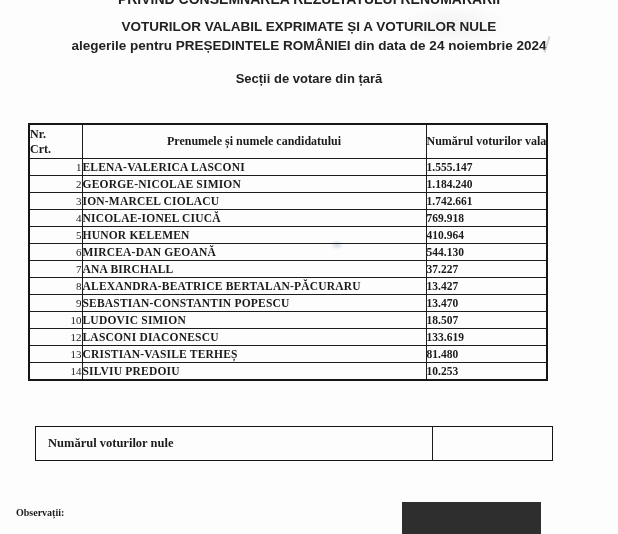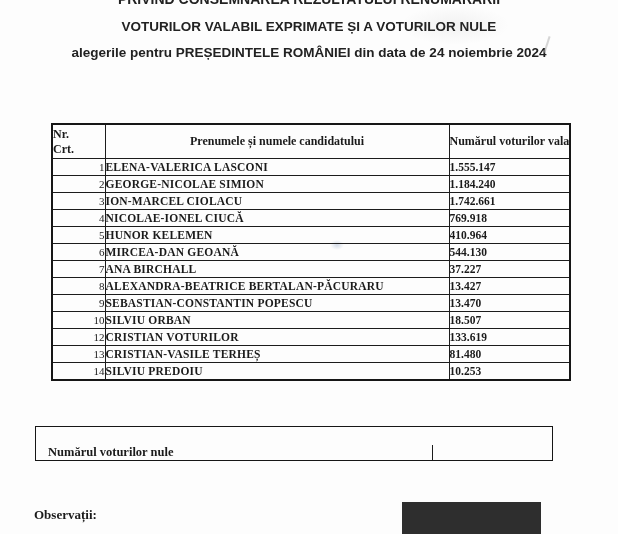--- a/index.html
+++ b/index.html
@@ -15,26 +15,26 @@
   .hdr {
     position:absolute; left:0; width:100%;
     text-align:center;
     font-family:"Liberation Sans","DejaVu Sans",sans-serif;
     font-weight:bold;
     color:#222;
     white-space:nowrap;
   }
   .hdr1 { top:-8px;  font-size:14px; line-height:14px; }
   .hdr2 { top:19px;  font-size:13.5px; }
-  .hdr3 { top:45px;  font-size:13.5px; }
+  .hdr3 { top:38px;  font-size:13.5px; }
   .hdr4 { top:71px;  font-size:13px; }
 
   
   table.results {
-    position:absolute; left:51px; top:123px;
+    position:absolute; left:28px; top:123px;
     width:518px;
     border-collapse:collapse;
     table-layout:fixed;
     font-size:11.5px;
   }
   table.results td, table.results th {
     border:1.4px solid #1c1c1c;
     padding:0;
     overflow:hidden;
     white-space:nowrap;
@@ -47,36 +47,36 @@
   td.c-name  { text-align:left;  padding-left:11px; font-weight:bold; letter-spacing:.2px; }
   td.c-votes { text-align:left; padding-right:8px; font-weight:bold; }
 
   
   .nulltbl {
     position:absolute; left:35px; top:426px;
     width:518px; height:35px;
     border:1.8px solid #161616;
     display:flex;
     box-sizing:border-box;
-    font-size:12.5px; font-weight:bold;align-items:flex-end;
+    font-size:12.5px; font-weight:bold;
   }
   .nulltbl .lbl {
     width:397px; display:flex; align-items:center;
     padding-left:12px; box-sizing:border-box;
     border-right:1.4px solid #1c1c1c;
   }
   .nulltbl .val {
     flex:1; display:flex; align-items:center; justify-content:flex-end;
     padding-right:8px; box-sizing:border-box;
   }
 
   
   .observ {
-    position:absolute; left:34px; top:507px;
-    font-size:13px; font-weight:bold;
+    position:absolute; left:16px; top:507px;
+    font-size:10px; font-weight:bold;
   }
   .redaction {
     position:absolute; left:402px; top:502px;
     width:139px; height:32px;
     background:#2e2e2e;
   }
 
   
   .artifact-stroke {
     position:absolute; left:546px; top:36px;
@@ -96,20 +96,21 @@
   }
 </style>
 </head>
 <body>
 
 <div class="page">
 
   <div class="hdr hdr1">PRIVIND CONSEMNAREA REZULTATULUI RENUMĂRĂRII</div>
   <div class="hdr hdr2">VOTURILOR VALABIL EXPRIMATE ȘI A VOTURILOR NULE</div>
   <div class="hdr hdr3">alegerile pentru PREȘEDINTELE ROMÂNIEI din data de 24 noiembrie 2024</div>
+  <div class="hdr hdr4">Secții de votare din țară</div>
 
   <div class="artifact-smudge"></div>
   <div class="artifact-stroke"></div>
   <div class="artifact-mark"></div>
 
   <table class="results">
     <colgroup>
         <col style="width:53px">
         <col style="width:344px">
         <col style="width:121px">
@@ -163,26 +164,26 @@
       <td class="c-name">ALEXANDRA-BEATRICE BERTALAN-PĂCURARU</td>
       <td class="c-votes">13.427</td>
     </tr>
     <tr>
       <td class="c-nr">9</td>
       <td class="c-name">SEBASTIAN-CONSTANTIN POPESCU</td>
       <td class="c-votes">13.470</td>
     </tr>
     <tr>
       <td class="c-nr">10</td>
-      <td class="c-name">SILVIU ORBAN</td>
+      <td class="c-name">LUDOVIC SIMION</td>
       <td class="c-votes">18.507</td>
     </tr>
     <tr>
       <td class="c-nr">12</td>
-      <td class="c-name">CRISTIAN VOTURILOR</td>
+      <td class="c-name">LASCONI DIACONESCU</td>
       <td class="c-votes">133.619</td>
     </tr>
     <tr>
       <td class="c-nr">13</td>
       <td class="c-name">CRISTIAN-VASILE TERHEȘ</td>
       <td class="c-votes">81.480</td>
     </tr>
     <tr>
       <td class="c-nr">14</td>
       <td class="c-name">SILVIU PREDOIU</td>

